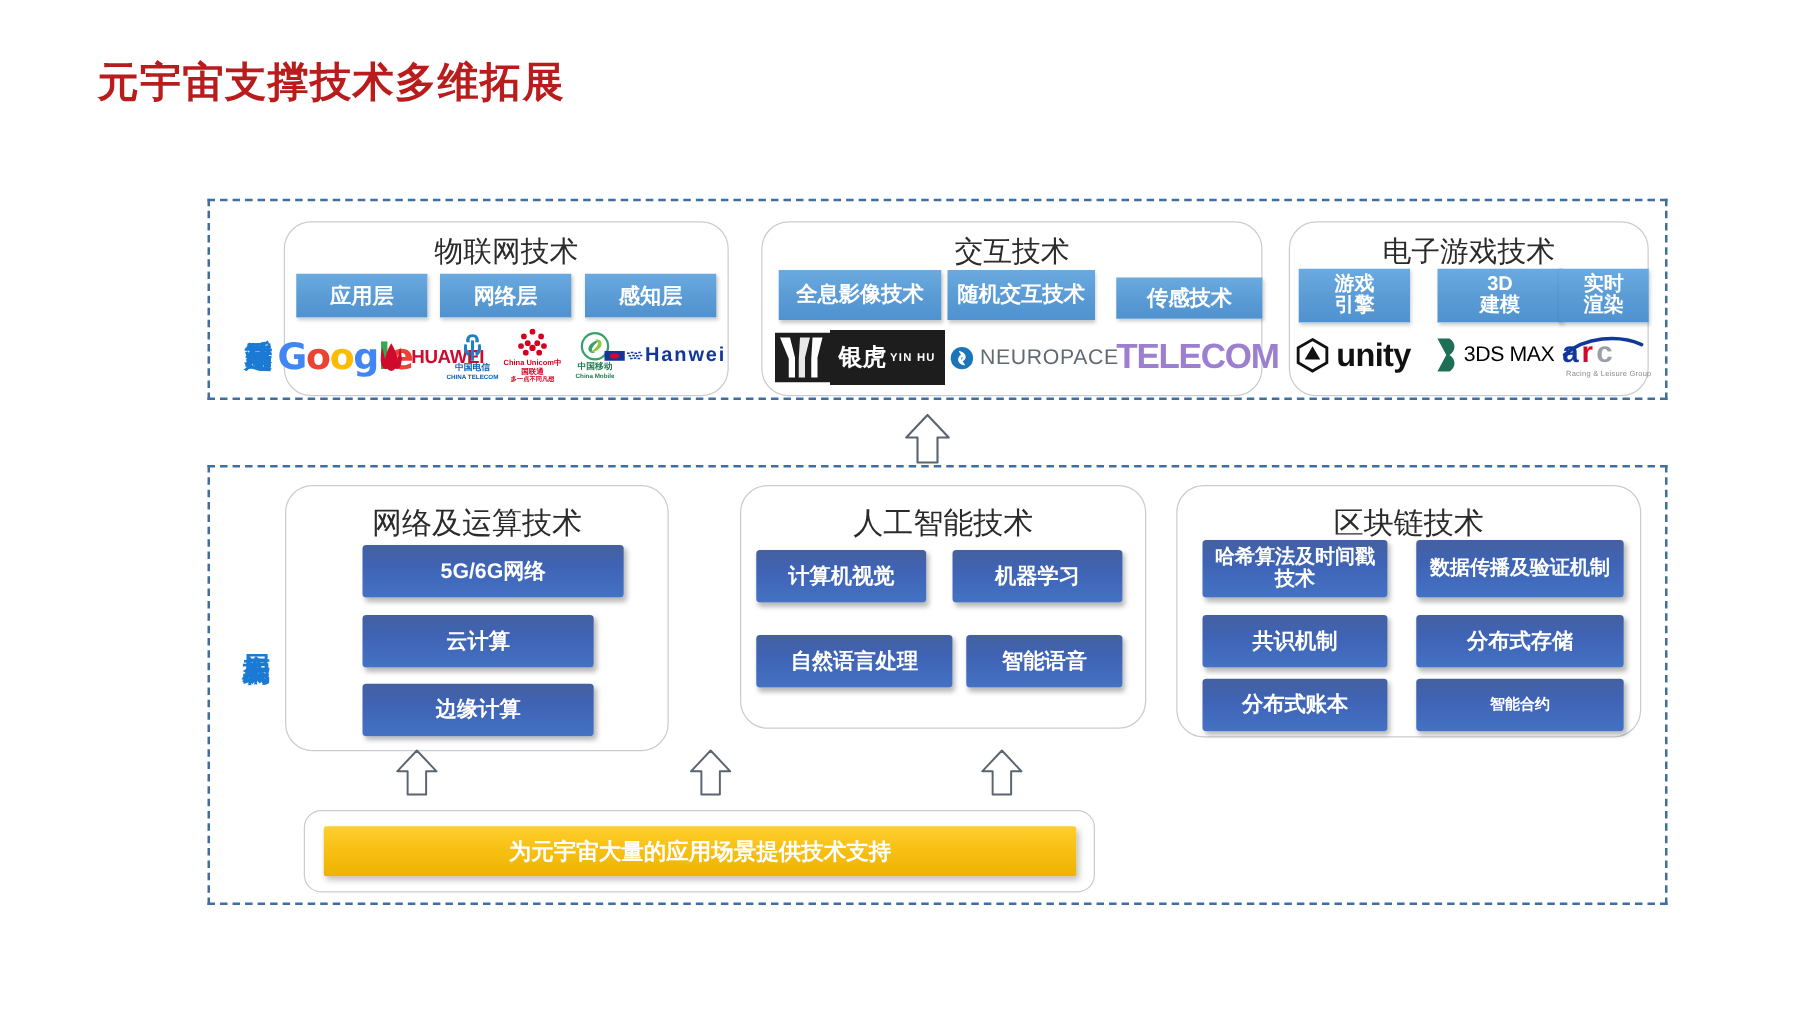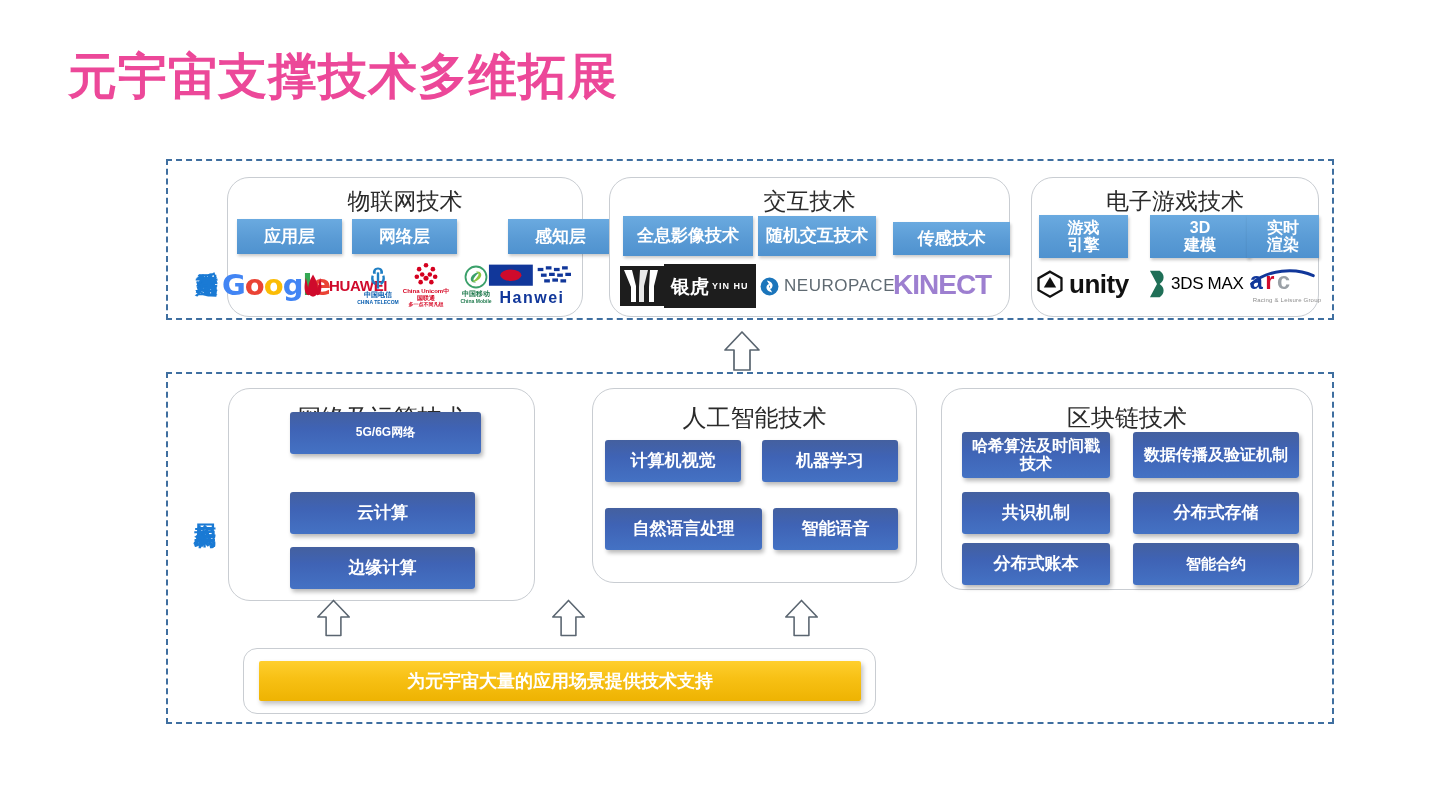--- a/index.html
+++ b/index.html
@@ -2,22 +2,22 @@
 <html><head>
 <meta charset="utf-8">
 <style>
   html,body{margin:0;padding:0;}
   body{
     width:1440px;height:810px;background:#ffffff;
     font-family:"Liberation Sans","DejaVu Sans",sans-serif;
     overflow:hidden;position:relative;
   }
   .page-title{
-    position:absolute;left:68px;top:44px;
-    font-size:49px;font-weight:bold;color:#ec4899;
+    position:absolute;left:78px;top:44px;
+    font-size:33px;font-weight:bold;color:#b91c1c;
     letter-spacing:1px;white-space:nowrap;
   }
 
   
   .frame{
     position:absolute;border:2.5px dashed #3f6fa0;
     background:transparent;box-sizing:border-box;
   }
   #frame-top{left:166px;top:159px;width:1168px;height:161px;}
   #frame-bottom{left:166px;top:372px;width:1168px;height:352px;}
@@ -106,21 +106,21 @@
 <div class="page-title">元宇宙支撑技术多维拓展</div>
 
 <div id="frame-top" class="frame"></div>
 <div id="label-top" class="side-label">后端基建</div>
 
 <div class="card" style="left:227px;top:177px;width:356px;height:140px;">
   <div class="card-title" style="top:8px;">物联网技术</div>
 </div>
 <div class="chip-light" style="left:237px;top:219px;width:105px;height:35px;">应用层</div>
 <div class="chip-light" style="left:352px;top:219px;width:105px;height:35px;">网络层</div>
-<div class="chip-light" style="left:468px;top:219px;width:105px;height:35px;margin-left:40px;">感知层</div>
+<div class="chip-light" style="left:468px;top:219px;width:105px;height:35px;">感知层</div>
 
 <div class="logo-row" style="left:222px;top:268px;width:70px;height:34px;">
   <span class="google-logo">
     <span class="g1">G</span><span class="g2">o</span><span class="g3">o</span><span class="g4">g</span><span class="g5">l</span><span class="g6">e</span>
   </span>
 </div>
 
 <div class="logo-row" style="left:300px;top:270px;width:92px;height:30px;gap:3px;">
   <svg width="26" height="26" viewBox="0 0 40 40">
     <path d="M20 4 C14 14 11 24 13 32 C15 37 19 38 20 38 C21 38 25 37 27 32 C29 24 26 14 20 4 Z" fill="#cf0a2c"></path>
@@ -163,21 +163,21 @@
 <div class="logo-row" style="left:452px;top:261px;width:48px;height:48px;flex-direction:column;justify-content:center;gap:1px;">
   <svg width="24" height="24" viewBox="0 0 32 32">
     <circle cx="16" cy="16" r="14" fill="none" stroke="#3aa06a" stroke-width="2.4"></circle>
     <path d="M22 9 C13 10 9 15 9 19 C9 22 12 24 16 23 C13 22 12 20 13 18 C15 14 19 11 22 9 Z" fill="#3aa06a"></path>
     <path d="M10 23 C19 22 23 17 23 13 C23 10 20 8 16 9 C19 10 20 12 19 14 C17 18 13 21 10 23 Z" fill="#8dc63f"></path>
   </svg>
   <div class="mobile-txt">中国移动</div>
   <div class="mobile-txt" style="font-size:5px;">China Mobile</div>
 </div>
 
-<div class="logo-row" style="left:483px;top:261px;width:98px;height:48px;flex-direction:column;justify-content:center;">
+<div class="logo-row" style="left:483px;top:261px;width:98px;height:48px;justify-content:center;">
   <svg width="92" height="26" viewBox="0 0 110 32">
     <rect x="2" y="2" width="54" height="26" fill="#11379a"></rect>
     <ellipse cx="29" cy="15" rx="13" ry="7" fill="#cf0a2c"></ellipse>
     <g fill="#11379a">
       <rect x="62" y="6" width="7" height="4"></rect>
         <rect x="72" y="4" width="7" height="4"></rect>
       <rect x="82" y="6" width="7" height="4"></rect>
         <rect x="92" y="4" width="7" height="4"></rect>
       <rect x="66" y="13" width="7" height="4"></rect>
         <rect x="76" y="12" width="7" height="4"></rect>
@@ -212,21 +212,21 @@
 </div>
 <div class="logo-row" style="left:760px;top:270px;width:135px;height:32px;gap:5px;">
   <svg width="25" height="25" viewBox="0 0 32 32">
     <circle cx="16" cy="16" r="15" fill="#1b75bb"></circle>
     <path d="M12 6 C20 8 23 13 20 18 C18 21 14 21 12 19 C16 19 18 16 16 13 C14 10 12 8 12 6 Z" fill="#fff"></path>
     <path d="M20 26 C12 24 9 19 12 14 C14 11 18 11 20 13 C16 13 14 16 16 19 C18 22 20 24 20 26 Z" fill="#fff"></path>
   </svg>
   <span class="neuro-txt">NEUROPACE</span>
 </div>
 <div class="logo-row" style="left:893px;top:268px;width:118px;height:34px;">
-  <span class="kinect-txt">KINECT</span>
+  <span class="kinect-txt">TELECOM</span>
 </div>
 
 <div class="card" style="left:1031px;top:177px;width:288px;height:140px;">
   <div class="card-title" style="top:8px;">电子游戏技术</div>
 </div>
 <div class="chip-light" style="left:1039px;top:215px;width:89px;height:43px;white-space:pre-line;font-size:16px;">游戏
 引擎</div>
 <div class="chip-light" style="left:1150px;top:215px;width:100px;height:43px;white-space:pre-line;font-size:16px;">3D
 建模</div>
 <div class="chip-light" style="left:1247px;top:215px;width:72px;height:43px;white-space:pre-line;font-size:16px;">实时
@@ -262,41 +262,41 @@
     <path d="M20 2 L37 20 L28 20 L28 40 L12 40 L12 20 L3 20 Z" fill="#ffffff" stroke="#5a6570" stroke-width="1.7" stroke-linejoin="round"></path>
   </svg>
 </div>
 
 <div id="frame-bottom" class="frame"></div>
 <div id="label-bottom" class="side-label">底层架构</div>
 
 <div class="card" style="left:228px;top:388px;width:307px;height:213px;">
   <div class="card-title" style="top:13px;font-size:24px;">网络及运算技术</div>
 </div>
-<div class="chip-dark" style="left:290px;top:412px;width:191px;height:42px;font-size:12px;">5G/6G网络</div>
+<div class="chip-dark" style="left:290px;top:436px;width:209px;height:42px;font-size:17px;">5G/6G网络</div>
 <div class="chip-dark" style="left:290px;top:492px;width:185px;height:42px;font-size:17px;text-align:center;">云计算</div>
 <div class="chip-dark" style="left:290px;top:547px;width:185px;height:42px;font-size:17px;">边缘计算</div>
 
 <div class="card" style="left:592px;top:388px;width:325px;height:195px;">
   <div class="card-title" style="top:13px;font-size:24px;">人工智能技术</div>
 </div>
 <div class="chip-dark" style="left:605px;top:440px;width:136px;height:42px;font-size:17px;">计算机视觉</div>
 <div class="chip-dark" style="left:762px;top:440px;width:136px;height:42px;font-size:17px;">机器学习</div>
 <div class="chip-dark" style="left:605px;top:508px;width:157px;height:42px;font-size:17px;">自然语言处理</div>
 <div class="chip-dark" style="left:773px;top:508px;width:125px;height:42px;font-size:17px;">智能语音</div>
 
 <div class="card" style="left:941px;top:388px;width:372px;height:202px;">
   <div class="card-title" style="top:13px;font-size:24px;">区块链技术</div>
 </div>
 <div class="chip-dark" style="left:962px;top:432px;width:148px;height:46px;font-size:16px;">哈希算法及时间戳技术</div>
 <div class="chip-dark" style="left:1133px;top:432px;width:166px;height:46px;font-size:16px;">数据传播及验证机制</div>
 <div class="chip-dark" style="left:962px;top:492px;width:148px;height:42px;font-size:17px;">共识机制</div>
 <div class="chip-dark" style="left:1133px;top:492px;width:166px;height:42px;font-size:17px;">分布式存储</div>
 <div class="chip-dark" style="left:962px;top:543px;width:148px;height:42px;font-size:17px;">分布式账本</div>
-<div class="chip-dark" style="left:1133px;top:543px;width:166px;height:42px;font-size:15px;">智能合约</div>
+<div class="chip-dark" style="left:1133px;top:543px;width:166px;height:42px;font-size:12px;">智能合约</div>
 
 <div class="arrow-up" style="left:315px;top:597px;">
   <svg width="37" height="42" viewBox="0 0 40 42">
     <path d="M20 2 L37 20 L28 20 L28 40 L12 40 L12 20 L3 20 Z" fill="#ffffff" stroke="#5a6570" stroke-width="1.7" stroke-linejoin="round"></path>
   </svg>
 </div>
 <div class="arrow-up" style="left:550px;top:597px;">
   <svg width="37" height="42" viewBox="0 0 40 42">
     <path d="M20 2 L37 20 L28 20 L28 40 L12 40 L12 20 L3 20 Z" fill="#ffffff" stroke="#5a6570" stroke-width="1.7" stroke-linejoin="round"></path>
   </svg>

